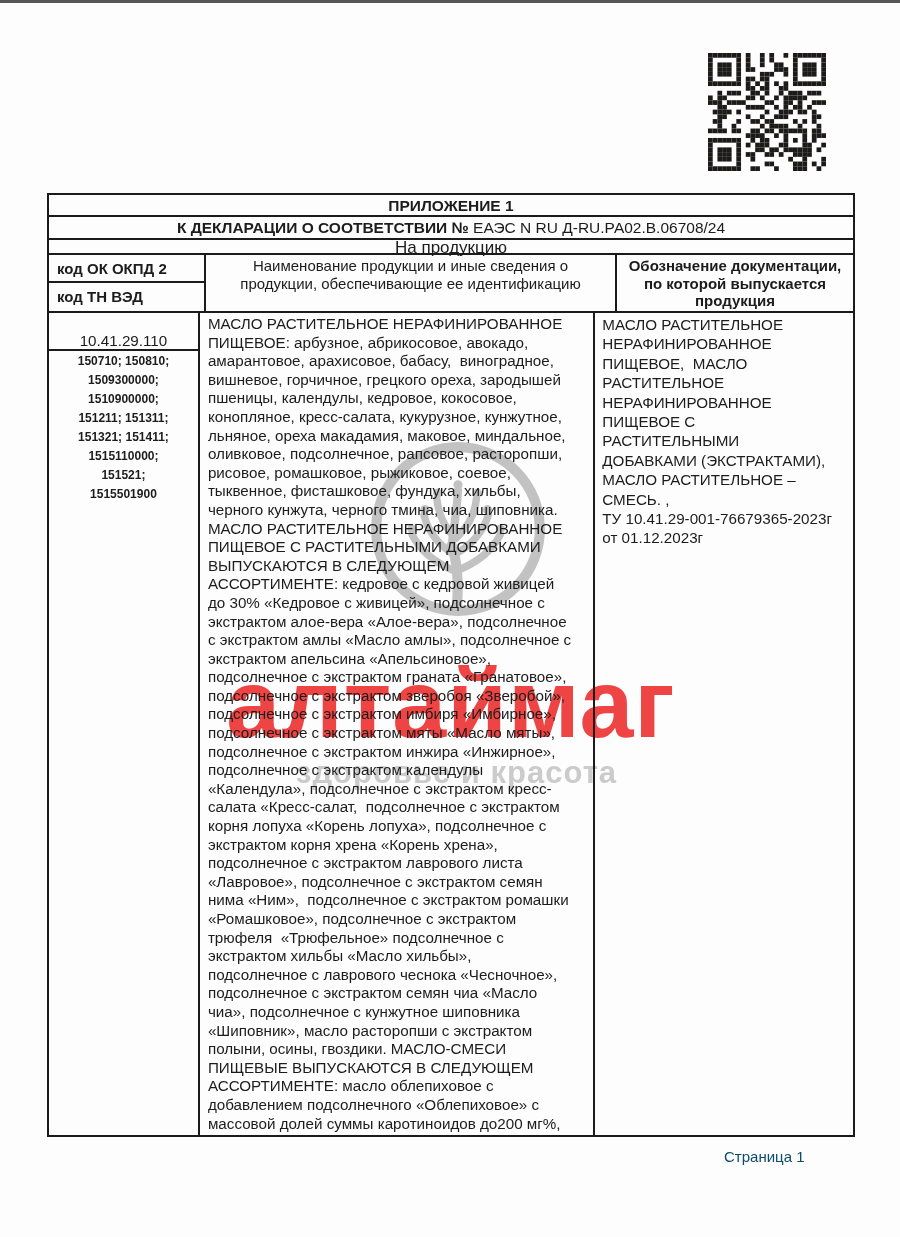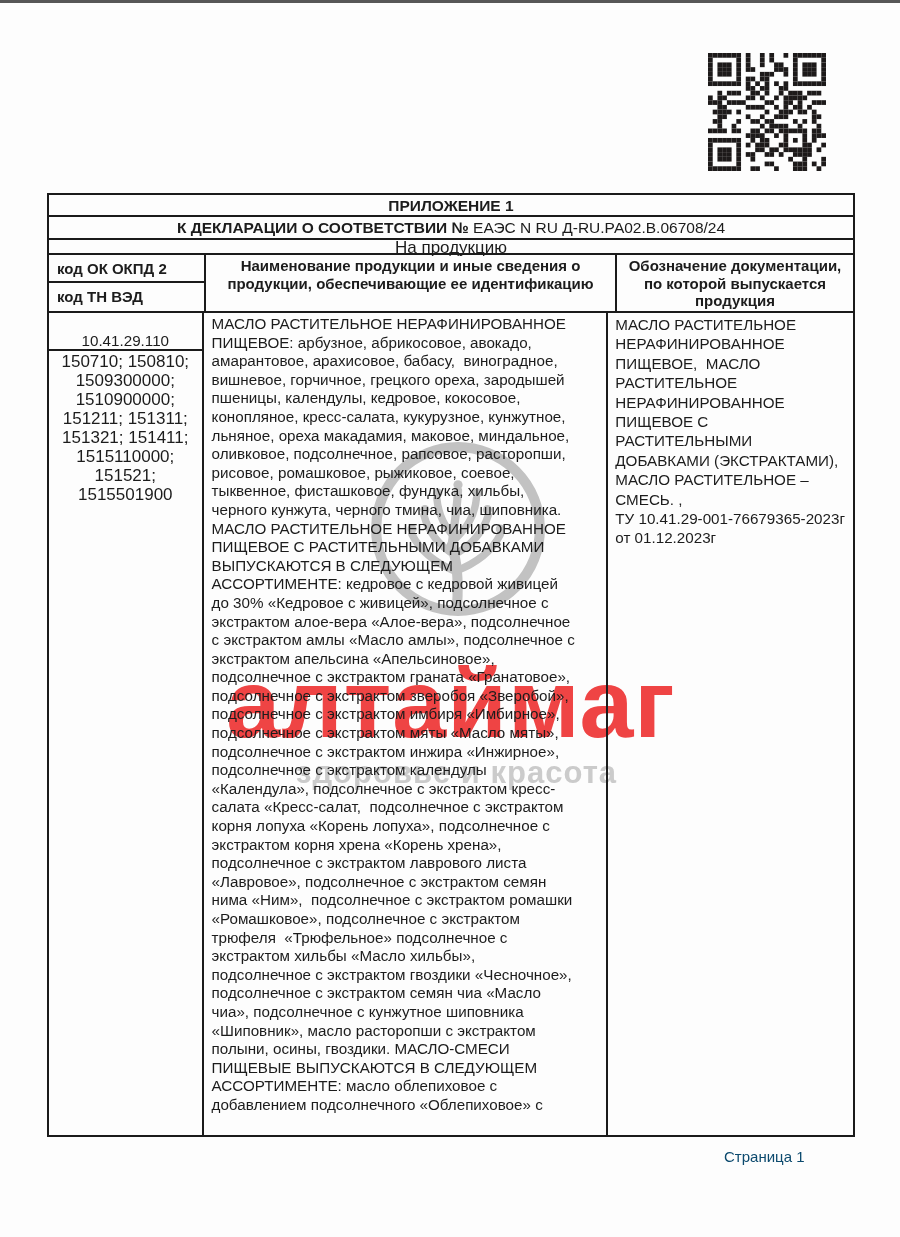--- a/index.html
+++ b/index.html
@@ -36,31 +36,31 @@
   .r2 { height:23px; line-height:22px; text-align:center; font-size:15.5px; }
   .r2 .b { font-weight:bold; }
   .r3 { height:15px; line-height:15px; text-align:center; font-size:17px; overflow:visible; }
   .thead { display:flex; height:58px; }
   .tbody { display:flex; height:822px; border-bottom:0; }
   .c1 { width:157px; border-right:2px solid #1b1b1b; }
   .c2 { width:411px; border-right:2px solid #1b1b1b; }
   .c3 { flex:1; }
   .h-c1-top { height:28px; line-height:27px; border-bottom:2px solid #1b1b1b; padding-left:8px; font-weight:bold; font-size:15px; }
   .h-c1-bot { height:28px; line-height:27px; padding-left:8px; font-weight:bold; font-size:15px; }
-  .h-mid { font-weight:bold; font-size:15px; line-height:17.6px; text-align:center; padding:2px 14px 0 14px; }
+  .h-mid { font-weight:normal; font-size:15px; line-height:17.6px; text-align:center; padding:2px 14px 0 14px; }
   .h-right { font-weight:bold; font-size:15px; line-height:17.6px; text-align:center; padding:2px 6px 0 6px; }
 
   .okpd { height:20px; line-height:19px; text-align:center; font-size:15.2px; border-bottom:2px solid #1b1b1b; margin-top:18px; }
   .codes { padding-top:1px; }
-  .codes .line { height:19px; line-height:19px; text-align:center; font-size:17px; white-space:pre; }
+  .codes .line { height:19px; line-height:19px; text-align:center; font-size:12px; white-space:pre;font-weight:bold; }
 
   .desc { padding:2px 4px 0 8px; }
   .desc .line { height:18.6px; line-height:18.6px; font-size:15.2px; white-space:pre; }
 
-  .docs { padding:2px 8px 0 7px; }
+  .docs { padding:2px 21px 0 7px; }
   .docs .line { height:19.4px; line-height:19.4px; font-size:15.2px; white-space:pre; }
 
   .footer {
     position:absolute; top:1148px; left:724px; width:190px; 
     font-size:15px; color:#0c4a6e; z-index:1;
   }
 </style>
 </head>
 <body>
 
@@ -465,28 +465,29 @@
           <div class="line">«Календула», подсолнечное с экстрактом кресс-</div>
           <div class="line">салата «Кресс-салат,  подсолнечное с экстрактом</div>
           <div class="line">корня лопуха «Корень лопуха», подсолнечное с</div>
           <div class="line">экстрактом корня хрена «Корень хрена»,</div>
           <div class="line">подсолнечное с экстрактом лаврового листа</div>
           <div class="line">«Лавровое», подсолнечное с экстрактом семян</div>
           <div class="line">нима «Ним»,  подсолнечное с экстрактом ромашки</div>
           <div class="line">«Ромашковое», подсолнечное с экстрактом</div>
           <div class="line">трюфеля  «Трюфельное» подсолнечное с</div>
           <div class="line">экстрактом хильбы «Масло хильбы»,</div>
-          <div class="line">подсолнечное с экстрактом гвоздики «Чесночное»,</div>
+          <div class="line">подсолнечное с лаврового чеснока «Чесночное»,</div>
           <div class="line">подсолнечное с экстрактом семян чиа «Масло</div>
           <div class="line">чиа», подсолнечное с кунжутное шиповника</div>
           <div class="line">«Шиповник», масло расторопши с экстрактом</div>
           <div class="line">полыни, осины, гвоздики. МАСЛО-СМЕСИ</div>
           <div class="line">ПИЩЕВЫЕ ВЫПУСКАЮТСЯ В СЛЕДУЮЩЕМ</div>
           <div class="line">АССОРТИМЕНТЕ: масло облепиховое с</div>
           <div class="line">добавлением подсолнечного «Облепиховое» с</div>
+          <div class="line">массовой долей суммы каротиноидов до200 мг%,</div>
         </div>
       <div class="c3 docs">
           <div class="line">МАСЛО РАСТИТЕЛЬНОЕ</div>
           <div class="line">НЕРАФИНИРОВАННОЕ</div>
           <div class="line">ПИЩЕВОЕ,  МАСЛО</div>
           <div class="line">РАСТИТЕЛЬНОЕ</div>
           <div class="line">НЕРАФИНИРОВАННОЕ</div>
           <div class="line">ПИЩЕВОЕ С</div>
           <div class="line">РАСТИТЕЛЬНЫМИ</div>
           <div class="line">ДОБАВКАМИ (ЭКСТРАКТАМИ),</div>

